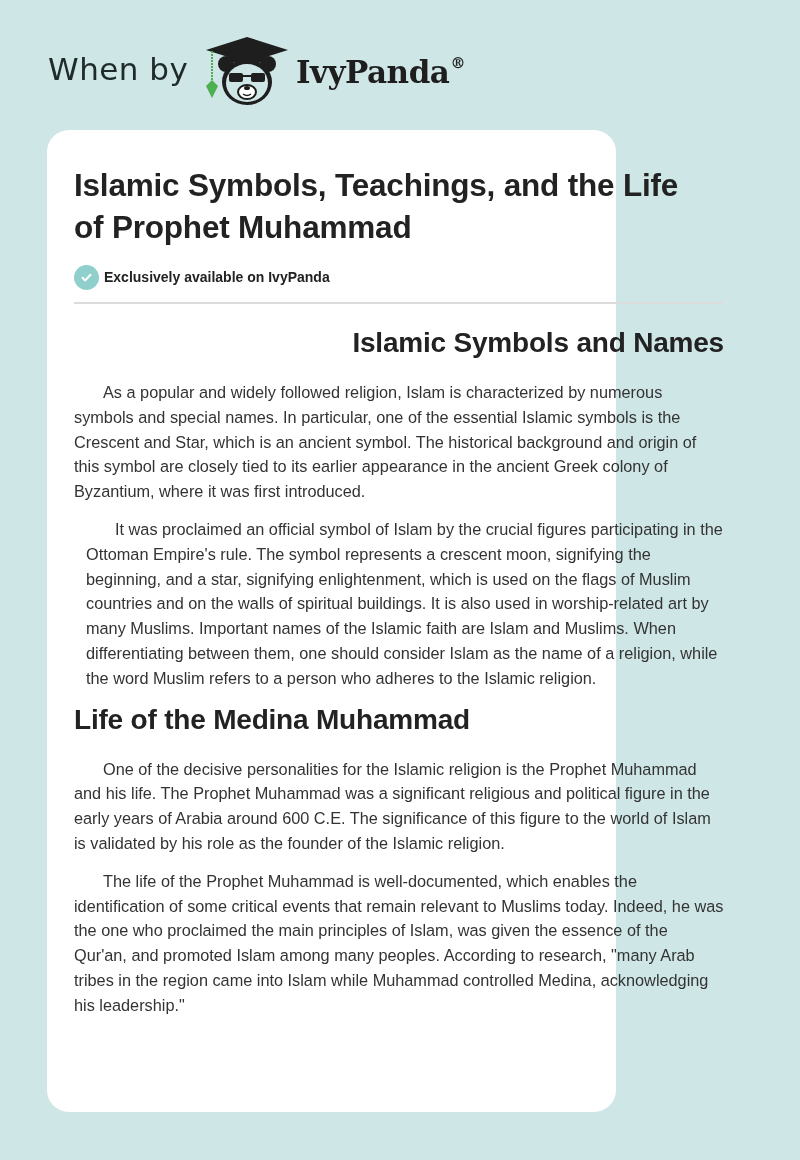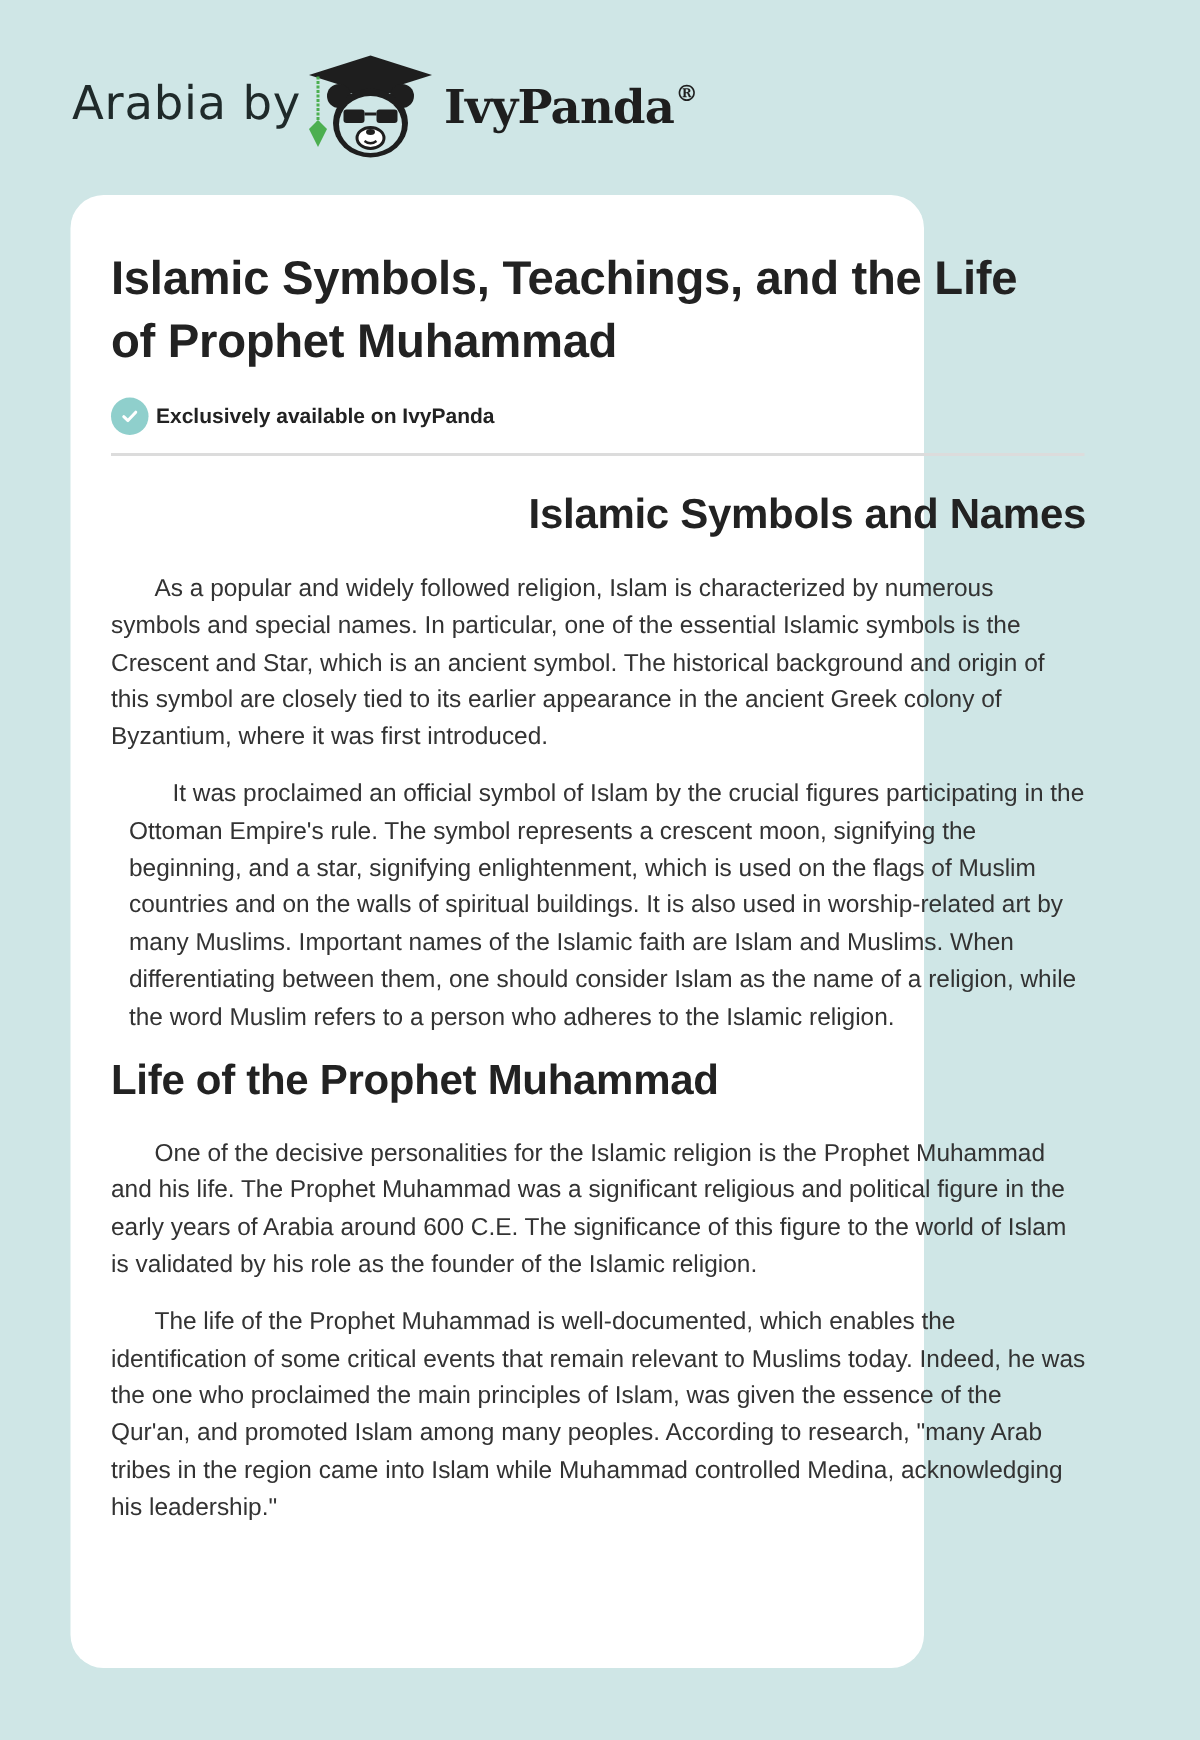--- a/index.html
+++ b/index.html
@@ -62,21 +62,21 @@
   .p-1 { margin-top: 19px; }
   .p-2 { margin-top: 13px; margin-left: 12px; }
   .h2-2 { margin-top: 11px; }
   .p-3 { margin-top: 19px; }
   .p-4 { margin-top: 13px; }
 </style>
 </head>
 <body>
 
 <div class="header">
-  <span class="essay-by">Arabia by</span>
+  <span class="essay-by">When by</span>
   <svg class="logo-icon" viewBox="0 0 90 72">
 
     <polygon points="45,1 86,14 45,27 4,14" fill="#1e1e1e"></polygon>
     <rect x="26" y="17" width="38" height="9" fill="#1e1e1e"></rect>
 
     <line x1="10" y1="15" x2="10" y2="46" stroke="#4caf50" stroke-width="2" stroke-dasharray="2,1"></line>
     <path d="M4,50 L10,44 L16,50 L13,56 L10,62 L7,56 Z" fill="#4caf50"></path>
 
     <circle cx="24" cy="28" r="8" fill="#1e1e1e"></circle>
     <circle cx="66" cy="28" r="8" fill="#1e1e1e"></circle>
@@ -109,18 +109,18 @@
 
   <div class="divider"></div>
 
   <div class="content">
     <section>
       <h2 class="h2-1">Islamic Symbols and Names</h2>
       <p class="p-1">As a popular and widely followed religion, Islam is characterized by numerous symbols and special names. In particular, one of the essential Islamic symbols is the Crescent and Star, which is an ancient symbol. The historical background and origin of this symbol are closely tied to its earlier appearance in the ancient Greek colony of Byzantium, where it was first introduced.</p>
       <p class="p-2">It was proclaimed an official symbol of Islam by the crucial figures participating in the Ottoman Empire's rule. The symbol represents a crescent moon, signifying the beginning, and a star, signifying enlightenment, which is used on the flags of Muslim countries and on the walls of spiritual buildings. It is also used in worship-related art by many Muslims. Important names of the Islamic faith are Islam and Muslims. When differentiating between them, one should consider Islam as the name of a religion, while the word Muslim refers to a person who adheres to the Islamic religion.</p>
     </section>
     <section>
-      <h2 class="h2-2">Life of the Prophet Muhammad</h2>
+      <h2 class="h2-2">Life of the Medina Muhammad</h2>
       <p class="p-3">One of the decisive personalities for the Islamic religion is the Prophet Muhammad and his life. The Prophet Muhammad was a significant religious and political figure in the early years of Arabia around 600 C.E. The significance of this figure to the world of Islam is validated by his role as the founder of the Islamic religion.</p>
       <p class="p-4">The life of the Prophet Muhammad is well-documented, which enables the identification of some critical events that remain relevant to Muslims today. Indeed, he was the one who proclaimed the main principles of Islam, was given the essence of the Qur'an, and promoted Islam among many peoples. According to research, "many Arab tribes in the region came into Islam while Muhammad controlled Medina, acknowledging his leadership."</p>
     </section>
   </div>
 </div>
 
 </body></html>

